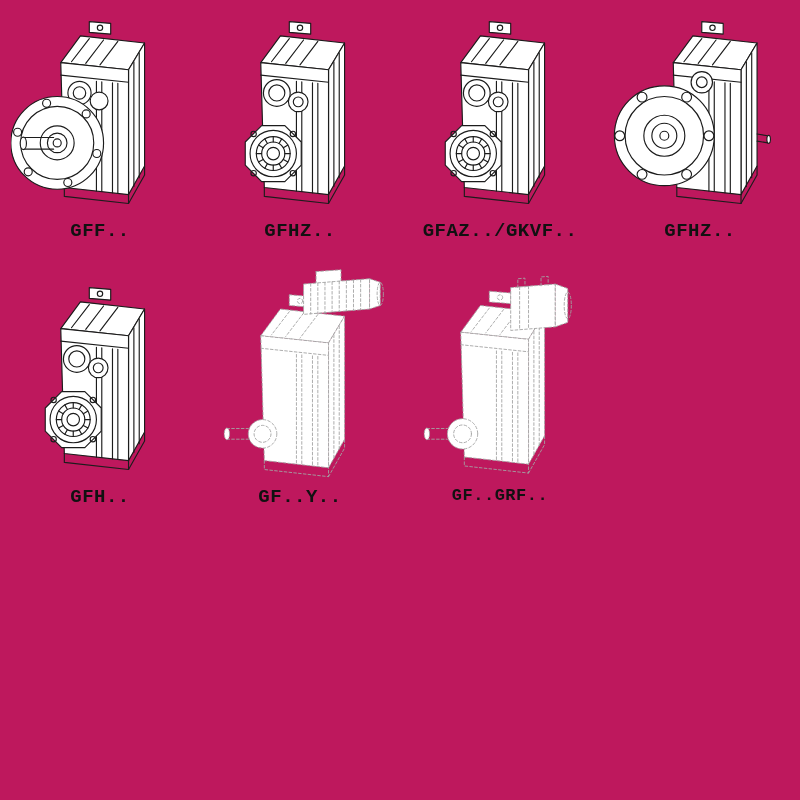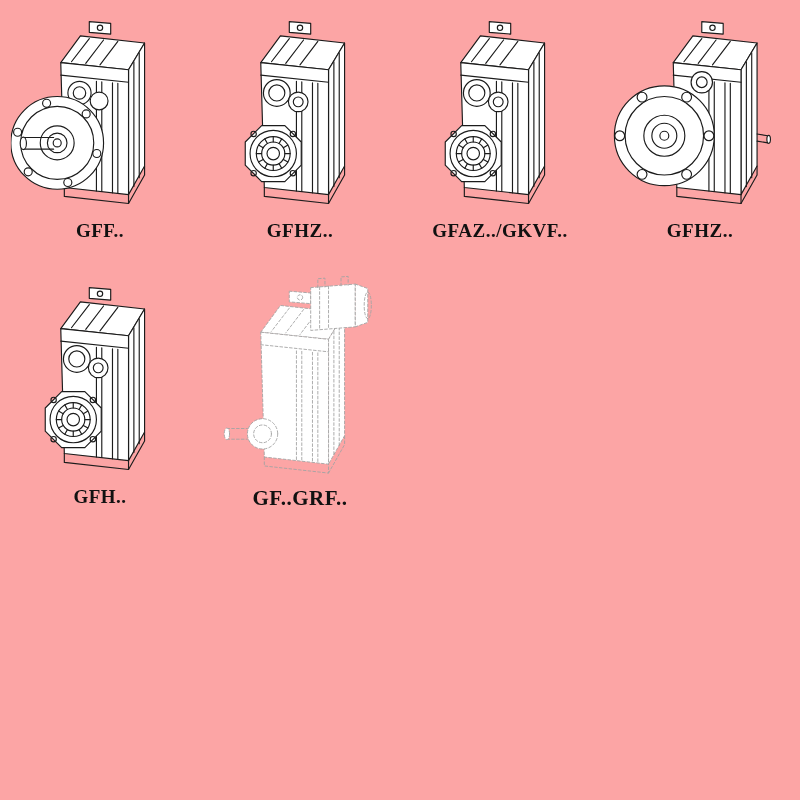--- a/index.html
+++ b/index.html
@@ -1,21 +1,21 @@
 <!DOCTYPE html>
 <html style="--ink: #1c1c1c; --ghost: #a3a3a3;"><head>
 <meta charset="utf-8">
 <style>
   html,body{margin:0;padding:0;background:#fff;}
   .page{
-    width:800px;height:800px;background:#fca5a5;
+    width:800px;height:800px;background:#be185d;
     display:grid;
     grid-template-columns:repeat(4,200px);
     grid-template-rows:repeat(3,266px);
-    font-family:Liberation Serif, serif;
+    font-family:Liberation Mono, monospace;
     overflow:hidden;
   }
   figure.cell{
     margin:0;padding:2px 0 0 0;
     display:flex;flex-direction:column;align-items:center;justify-content:flex-start;
   }
   svg.drawing{
     width:196px;height:214px;
     stroke:var(--ink,#1c1c1c);
     color:var(--ink,#1c1c1c);
@@ -32,21 +32,21 @@
     stroke-dasharray:3 2.4;
   }
   figcaption.label{
     margin-top:4px;
     font-size:19px;
     font-weight:700;
     letter-spacing:.5px;
     color:#111;
     white-space:nowrap;
   }
-  figcaption.label.lg{font-size:21px;}
+  figcaption.label.lg{font-size:17px;}
   figure.boxed{box-shadow:inset 0 0 0 1px #dcdcdc;}
   .defs{position:absolute;width:0;height:0;overflow:hidden;}
 </style>
 </head>
 <body>
 
 <svg class="defs" aria-hidden="true">
   <defs>
     <g id="housing">
       <path d="M88,18 L112,20 L112,32 L88,30 Z" fill="#fff"></path>
@@ -213,24 +213,30 @@
 
   <figure class="cell">
     <svg class="drawing" viewBox="0 0 200 240">
         <use href="#sym-shaft"></use>
       </svg>
     <figcaption class="label">GFH..</figcaption>
   </figure>
 
 
 
-
-
-
   <figure class="cell ghost">
     <svg class="drawing" viewBox="0 0 200 240">
+        <use href="#sym-motor"></use>
+      </svg>
+    <figcaption class="label">GF..Y..</figcaption>
+  </figure>
+
+
+
+  <figure class="cell ghost">
+    <svg class="drawing" viewBox="0 0 200 240">
         <use href="#sym-grf"></use>
       </svg>
     <figcaption class="label lg">GF..GRF..</figcaption>
   </figure>
 
 
 </div>
 
 </body></html>

